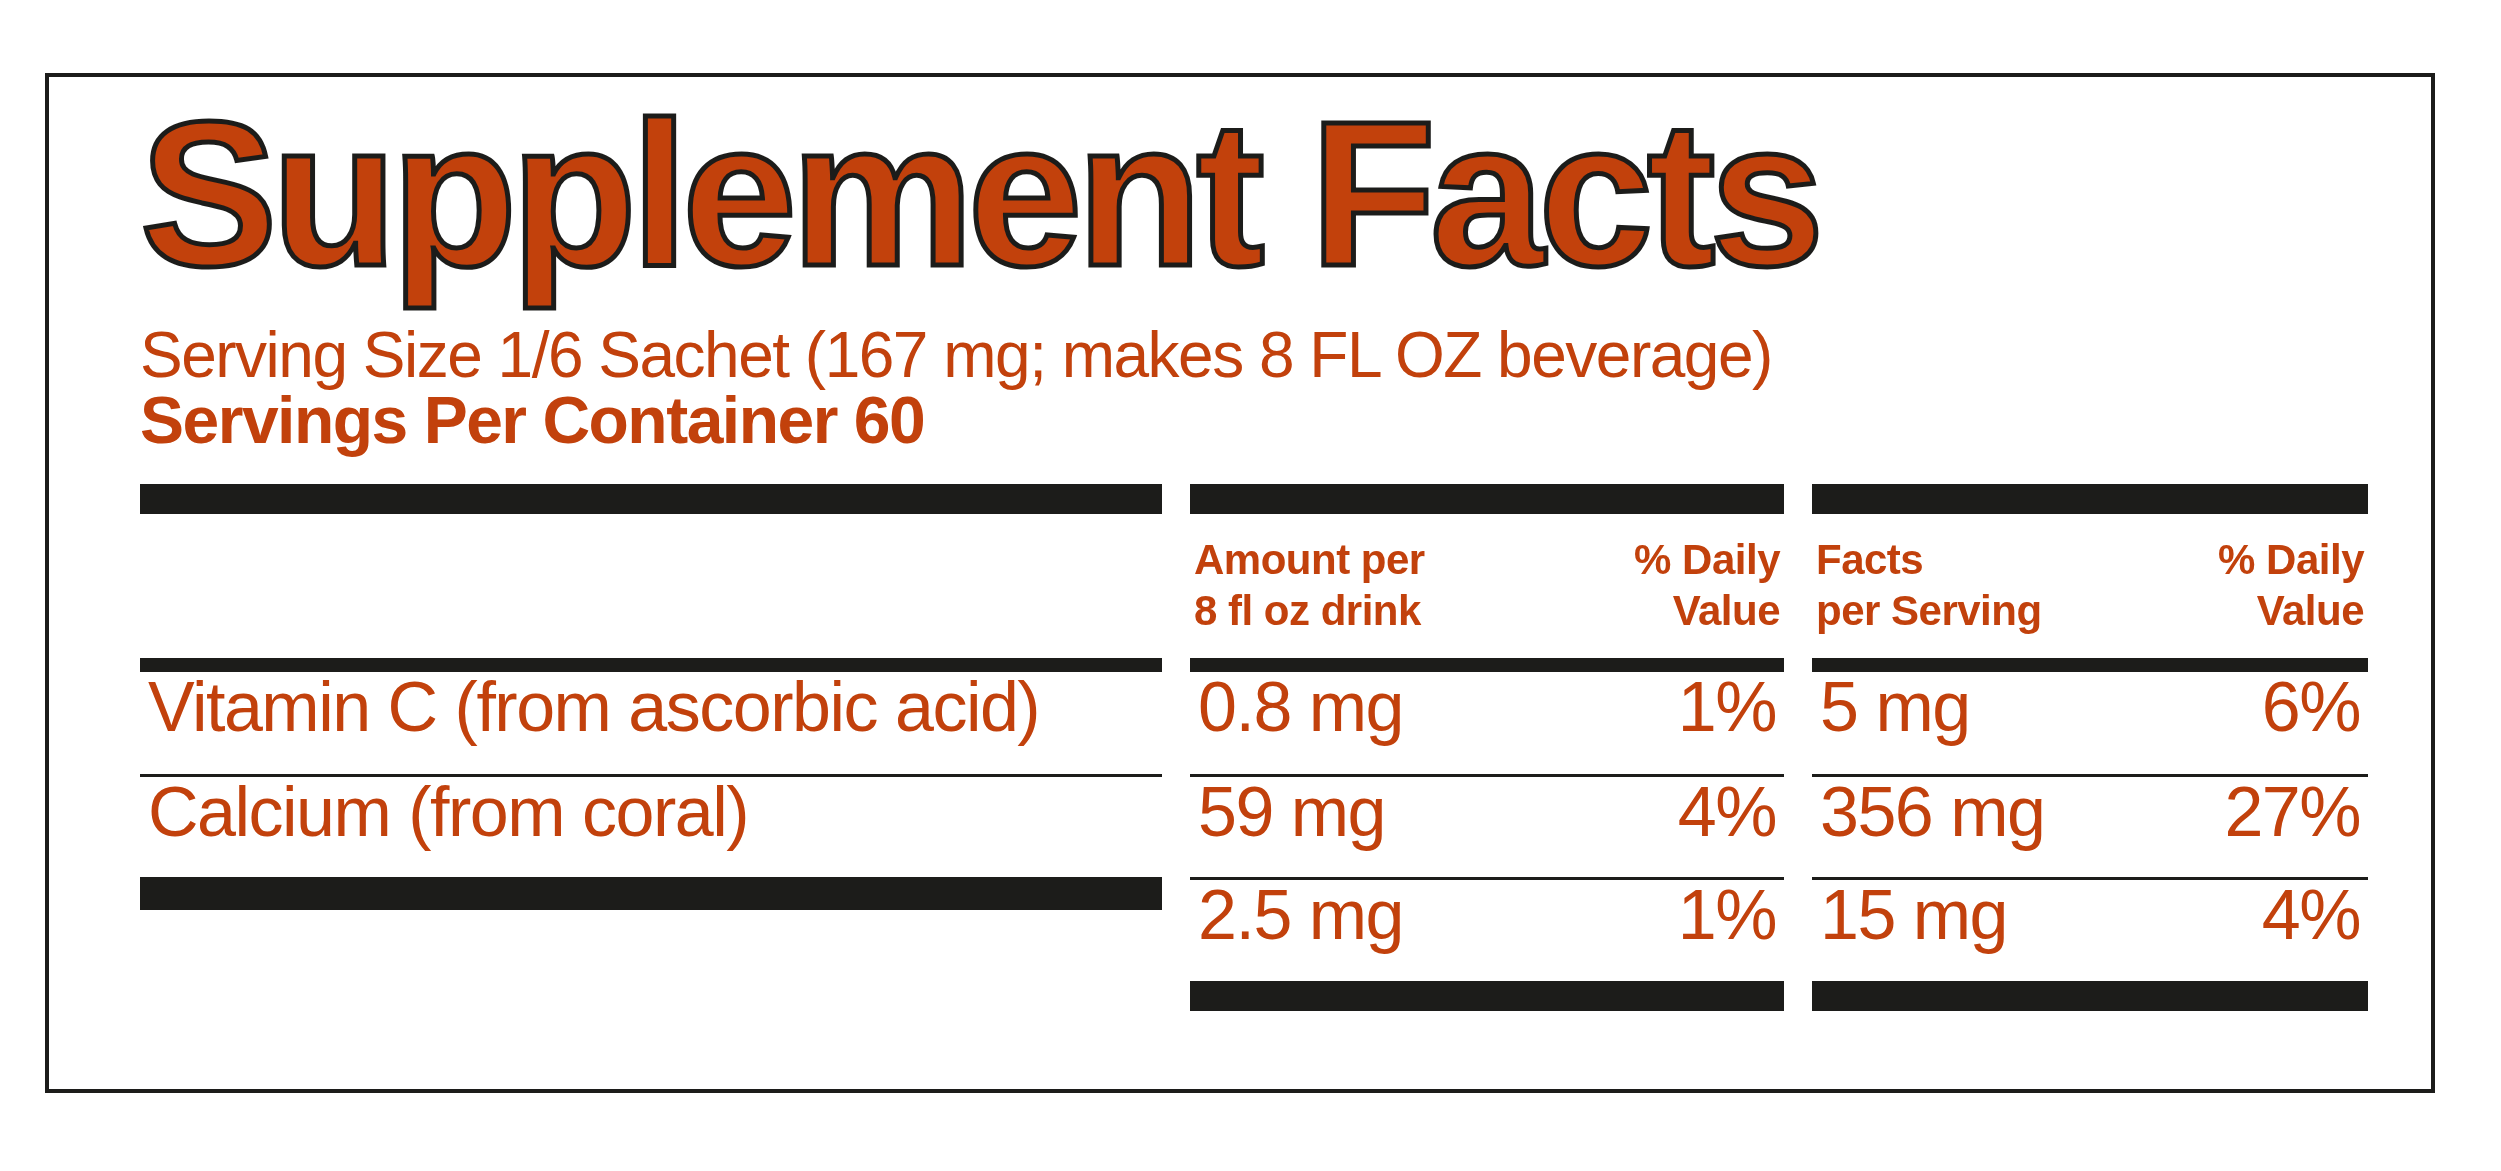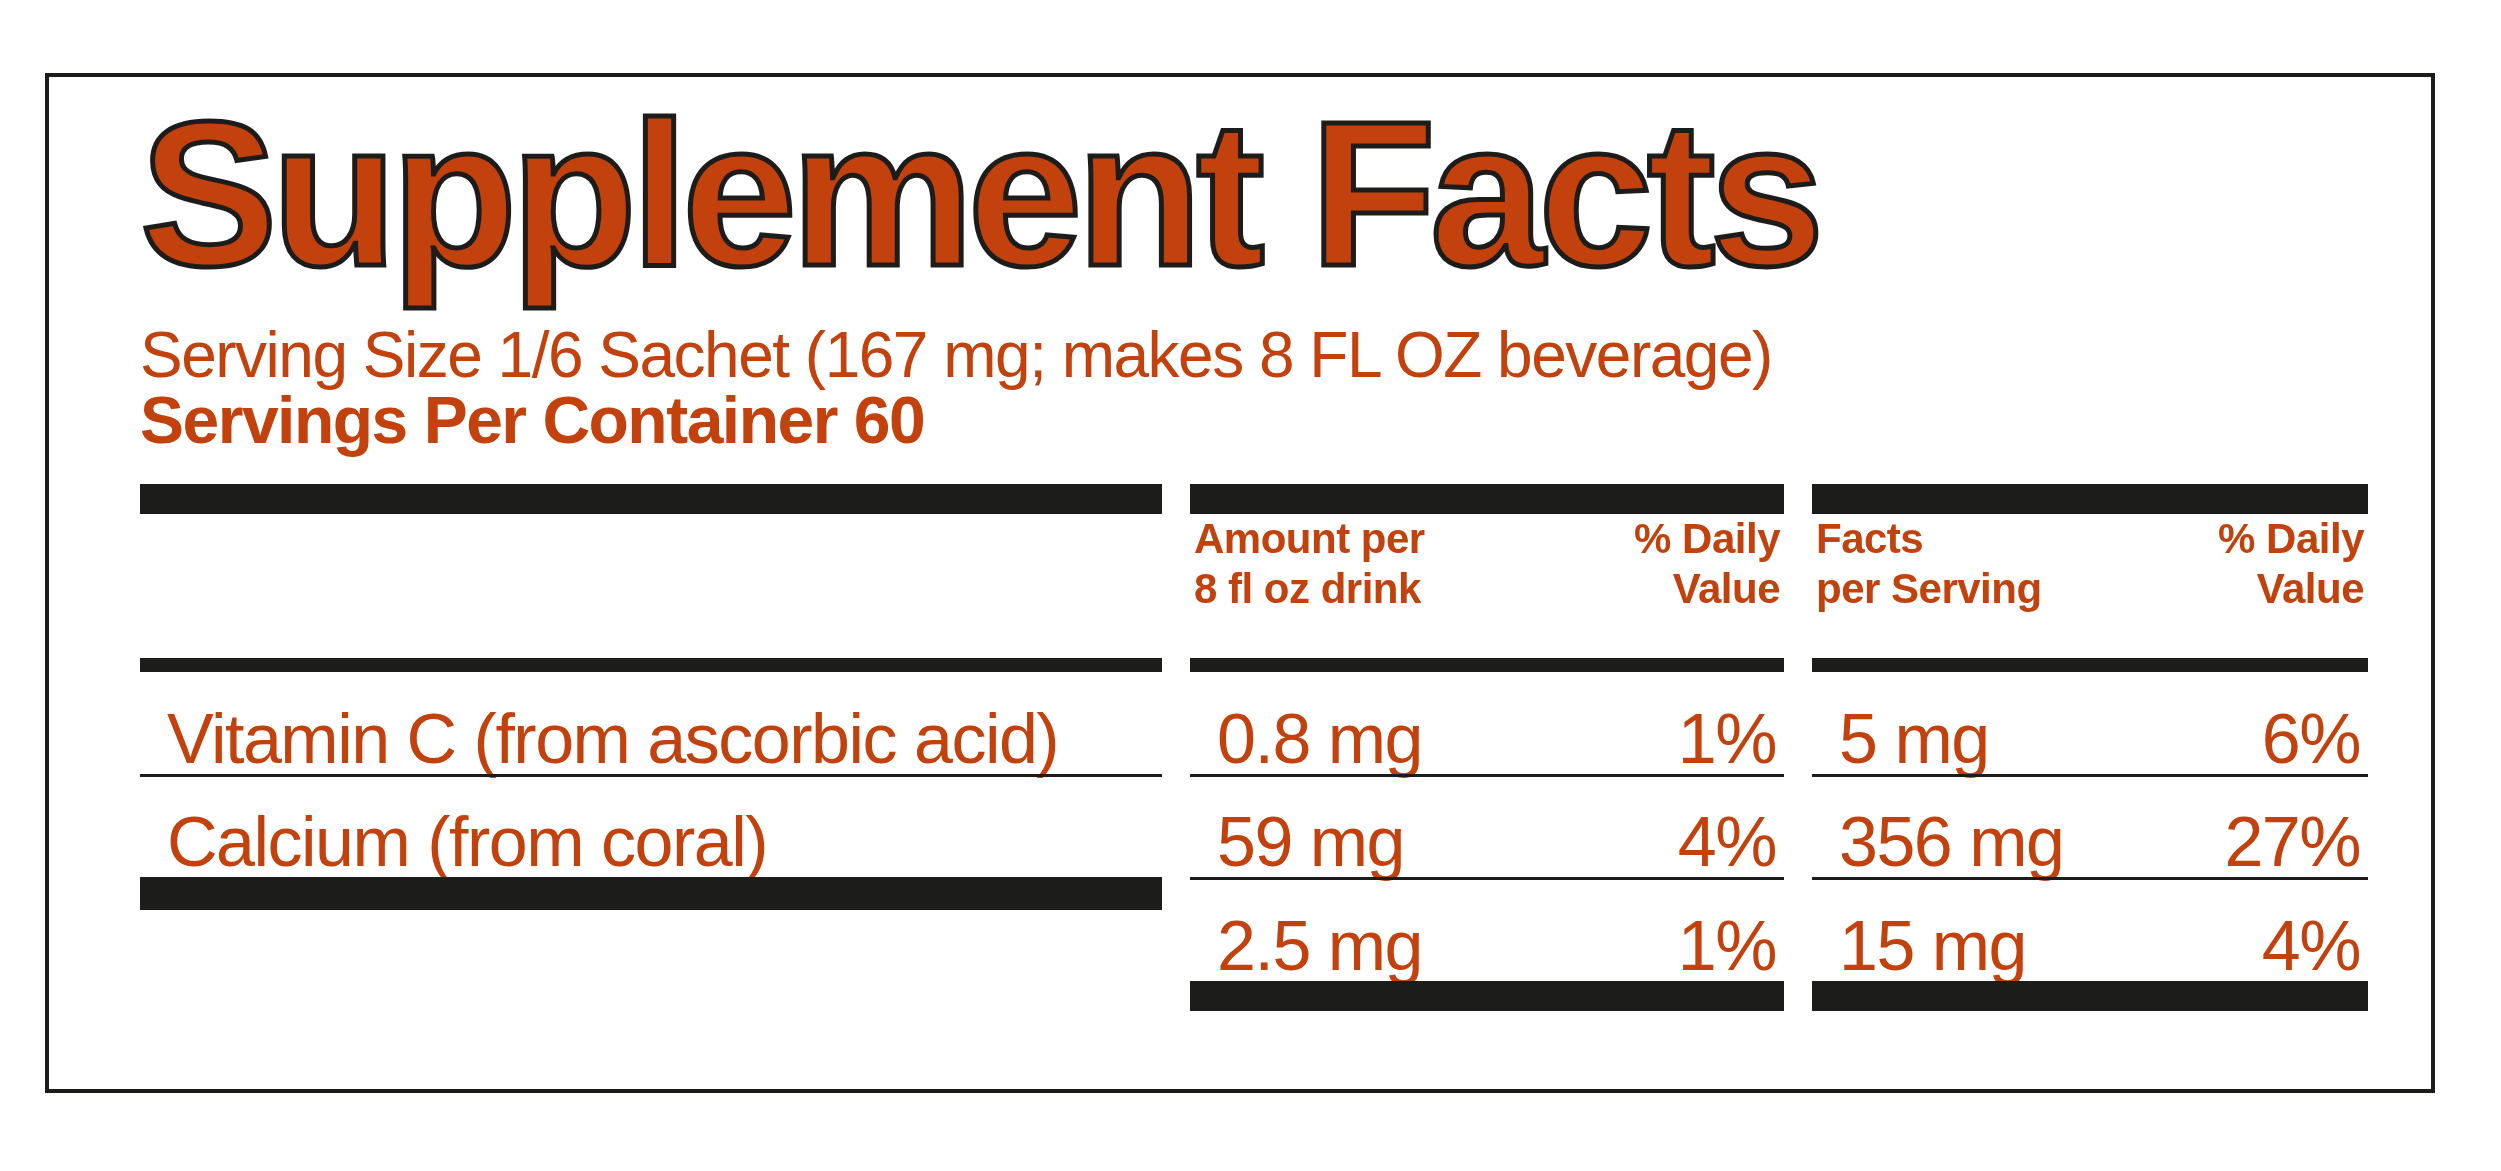--- a/index.html
+++ b/index.html
@@ -65,39 +65,39 @@
   .col-nutrient { width: 1022px; }
   .col-drink   { width: 594px; }
   .col-sachet  { width: 556px; }
   .bar-thick { height: 30px; background: #1c1c1a; }
   .bar-thin  { height: 14px; background: #1c1c1a; }
   .hdr {
     height: 144px;
     box-sizing: border-box;
     display: flex;
     justify-content: space-between;
+    align-items: flex-end;
     padding: 0 4px 22px 4px;
     font-size: 42px;
     font-weight: bold;
     letter-spacing: -0.5px;
     line-height: 1.2;
   }
   .hdr .left  { text-align: left; }
   .hdr .right { text-align: right; }
   .trow {
     box-sizing: border-box;
     display: flex;
     justify-content: space-between;
-    align-items: flex-end;
+    align-items: flex-start;
     padding: 0 8px;
     font-size: 70px;
     letter-spacing: -1.5px;
     line-height: 1;
     white-space: nowrap;
-    margin-left: 19px;
   }
   .trow.r1 { height: 102px; }
   .trow.r2 { height: 100px; }
   .trow.r3 { height: 101px; }
   .sep { height: 3px; background: #1c1c1a; }
 </style>
 </head>
 <body>
 
 <div class="canvas">

